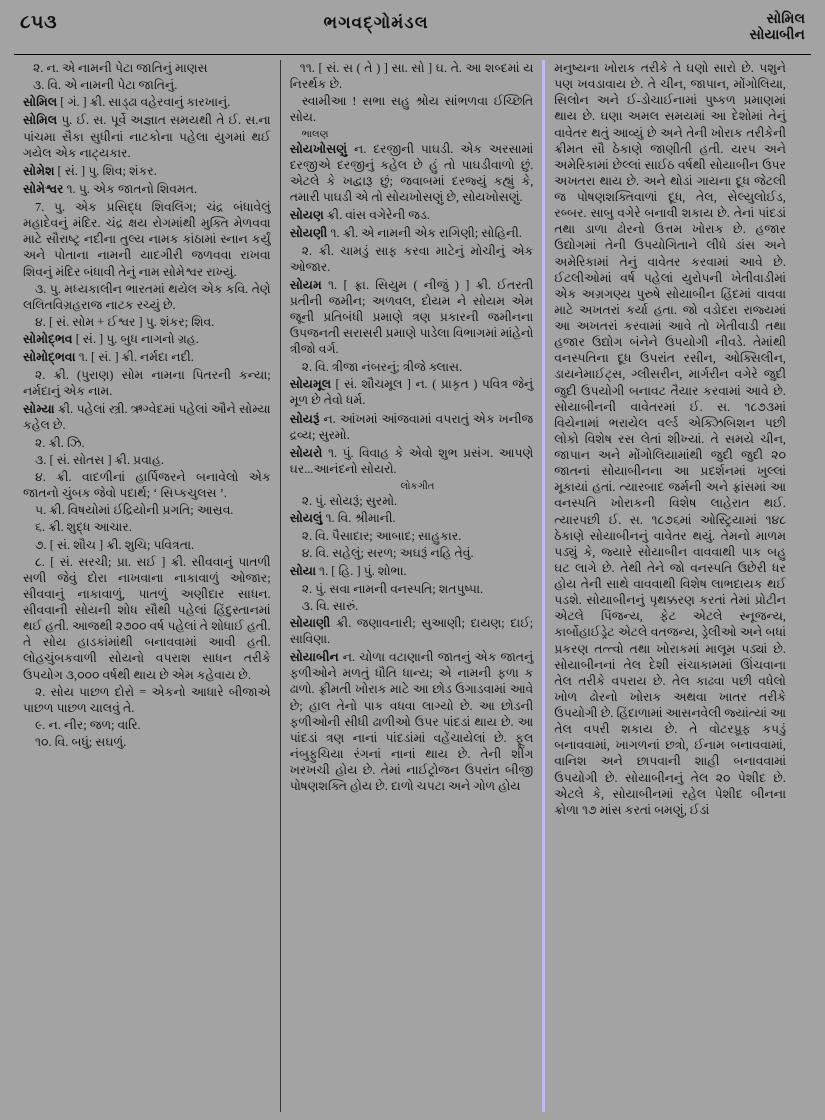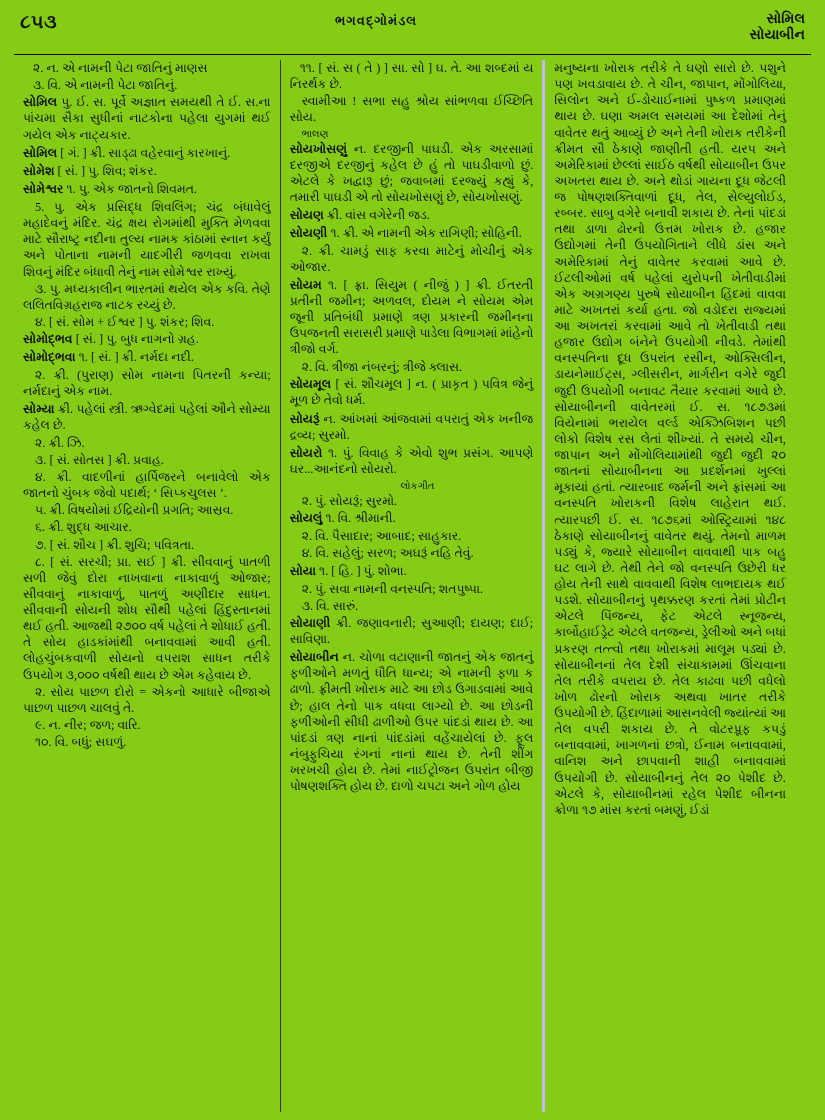--- a/index.html
+++ b/index.html
@@ -13,40 +13,40 @@
     font-family: "Liberation Serif", "DejaVu Serif", serif;
     color: #111111;
     overflow: hidden;
   }
   .page {
     position: relative;
     width: 825px;
     height: 1120px;
     box-sizing: border-box;
     padding: 10px 14px 8px 14px;
-    background: #84cc16;
+    background: #a3a3a3;
   }
   
   .header {
     display: flex;
     align-items: flex-start;
     justify-content: space-between;
     height: 44px;
     padding: 0 6px;
     border-bottom: 1px solid #000;
   }
   .folio-left {
     font-size: 19px;
     font-weight: bold;
     letter-spacing: 0.5px;
     line-height: 1.1;
     padding-top: 2px;
   }
   .running-title {
-    font-size: 13px;
+    font-size: 17px;
     font-weight: bold;
     text-align: center;
     flex: 1;
     padding-top: 3px;
     letter-spacing: 1px;
   }
   .guide-right {
     font-size: 14px;
     font-weight: bold;
     text-align: right;
@@ -102,25 +102,25 @@
     <div class="guide-right">
       <div>સોમિલ</div>
       <div>સોયાબીન</div>
     </div>
   </div>
 
   <div class="columns">
     <div class="col left" id="col-left">
         <p class="sense">૨. ન. એ નામની પેટા જાતિનું માણસ</p>
         <p class="sense">૩. વિ. એ નામની પેટા જાતિનું.</p>
+        <p class="entry"><span class="hw">સોમિલ</span><span> [ ગં. ] ક્રી. સાડ્ઢા વહેરવાનું કારખાનું.</span></p>
         <p class="entry"><span class="hw">સોમિલ</span><span> પુ. ઈ. સ. પૂર્વે અજ્ઞાત સમયથી તે ઈ. સ.ના પાંચમા સૈકા સુધીનાં નાટકોના પહેલા યુગમાં થઈ ગયેલ એક નાટ્યકાર.</span></p>
-        <p class="entry"><span class="hw">સોમિલ</span><span> [ ગં. ] ક્રી. સાડ્ઢા વહેરવાનું કારખાનું.</span></p>
         <p class="entry"><span class="hw">સોમેશ</span><span> [ સં. ] પુ. શિવ; શંકર.</span></p>
         <p class="entry"><span class="hw">સોમેશ્વર</span><span> ૧. પુ. એક જાતનો શિવમત.</span></p>
-        <p class="para">5. પુ. એક પ્રસિદ્ધ શિવલિંગ; ચંદ્ર બંધાવેલું મહાદેવનું મંદિર. ચંદ્ર ક્ષય રોગમાંથી મુક્તિ મેળવવા માટે સૌરાષ્ટ્ર નદીના તુલ્ય નામક કાંઠામાં સ્નાન કર્યું અને પોતાના નામની યાદગીરી જળવવા રાખવા શિવનું મંદિર બંધાવી તેનું નામ સોમેશ્વર રાખ્યું.</p>
+        <p class="para">7. પુ. એક પ્રસિદ્ધ શિવલિંગ; ચંદ્ર બંધાવેલું મહાદેવનું મંદિર. ચંદ્ર ક્ષય રોગમાંથી મુક્તિ મેળવવા માટે સૌરાષ્ટ્ર નદીના તુલ્ય નામક કાંઠામાં સ્નાન કર્યું અને પોતાના નામની યાદગીરી જળવવા રાખવા શિવનું મંદિર બંધાવી તેનું નામ સોમેશ્વર રાખ્યું.</p>
         <p class="para">૩. પુ. મધ્યકાલીન ભારતમાં થયેલ એક કવિ. તેણે લલિતવિગ્રહરાજ નાટક રચ્યું છે.</p>
         <p class="para">૪. [ સં. સોમ + ઈશ્વર ] પુ. શંકર; શિવ.</p>
         <p class="entry"><span class="hw">સોમોદ્ભવ</span><span> [ સં. ] પુ. બુધ નાગનો ગ્રહ.</span></p>
         <p class="entry"><span class="hw">સોમોદ્ભવા</span><span> ૧. [ સં. ] ક્રી. નર્મદા નદી.</span></p>
         <p class="para">૨. ક્રી. (પુરાણ) સોમ નામના પિતરની કન્યા; નર્મદાનું એક નામ.</p>
         <p class="entry"><span class="hw">સોમ્યા</span><span> ક્રી. પહેલાં સ્ત્રી. ઋગ્વેદમાં પહેલાં ઔને સોમ્યા કહેલ છે.</span></p>
         <p class="para">૨. ક્રી. ઝિ.</p>
         <p class="para">૩. [ સં. સોતસ ] ક્રી. પ્રવાહ.</p>
         <p class="para">૪. ક્રી. વાદળીનાં હાર્પિજરને બનાવેલો એક જાતનો ચુંબક જેવો પદાર્થ; ‘ સિપ્કચુલસ ’.</p>
         <p class="para">૫. ક્રી. વિષયોમાં ઈદ્રિયોની પ્રગતિ; આસ્રવ.</p>

